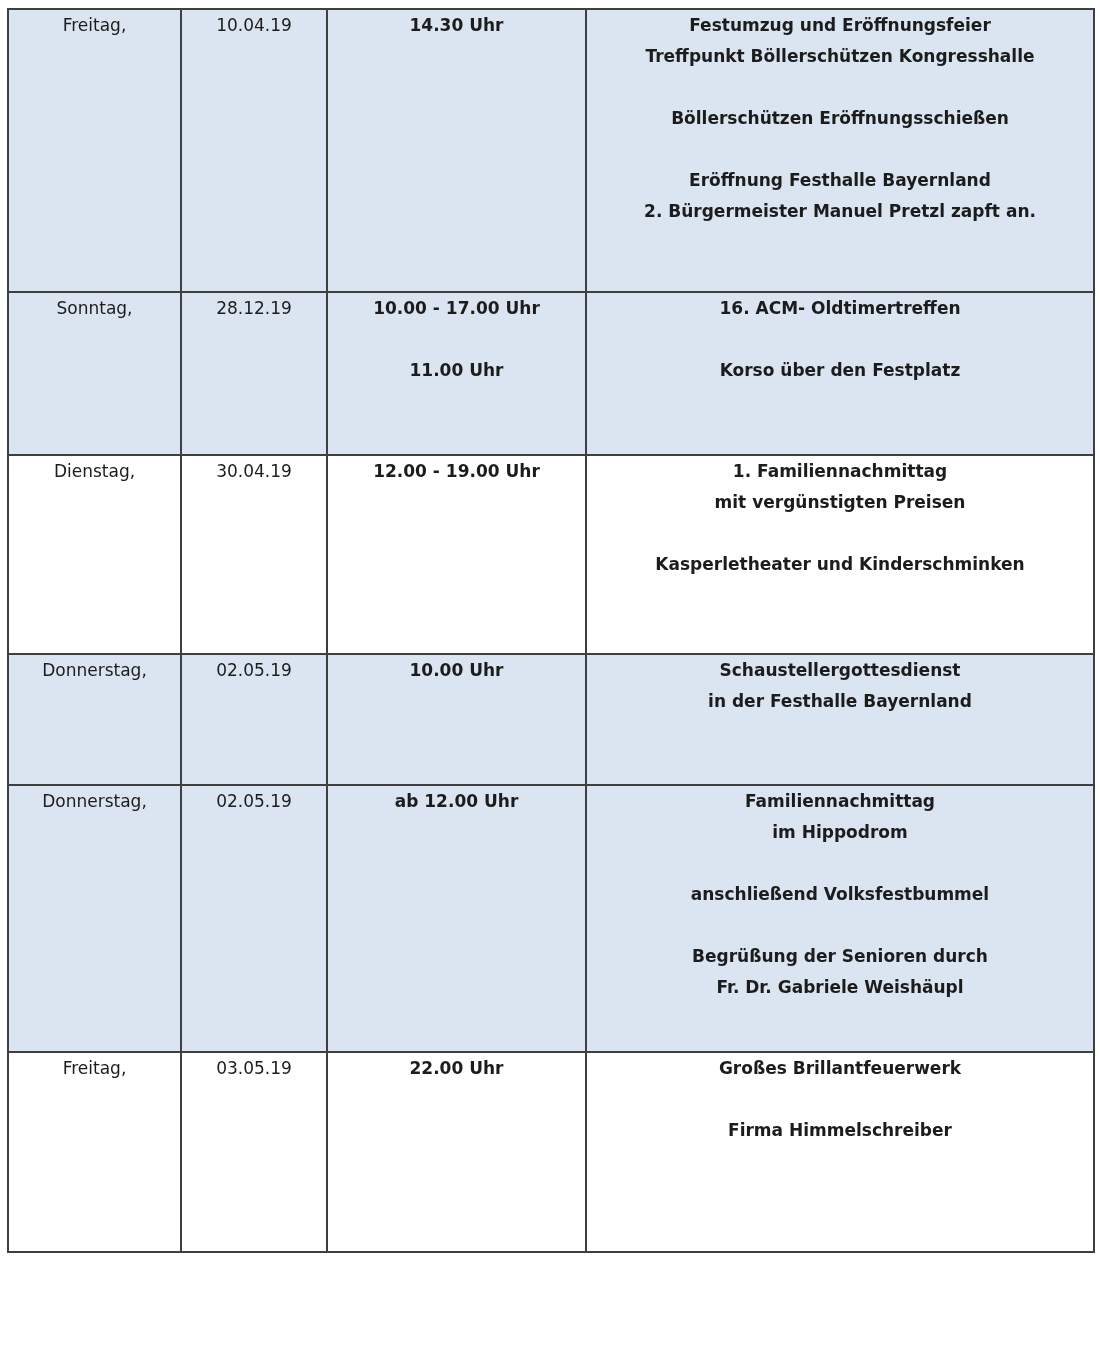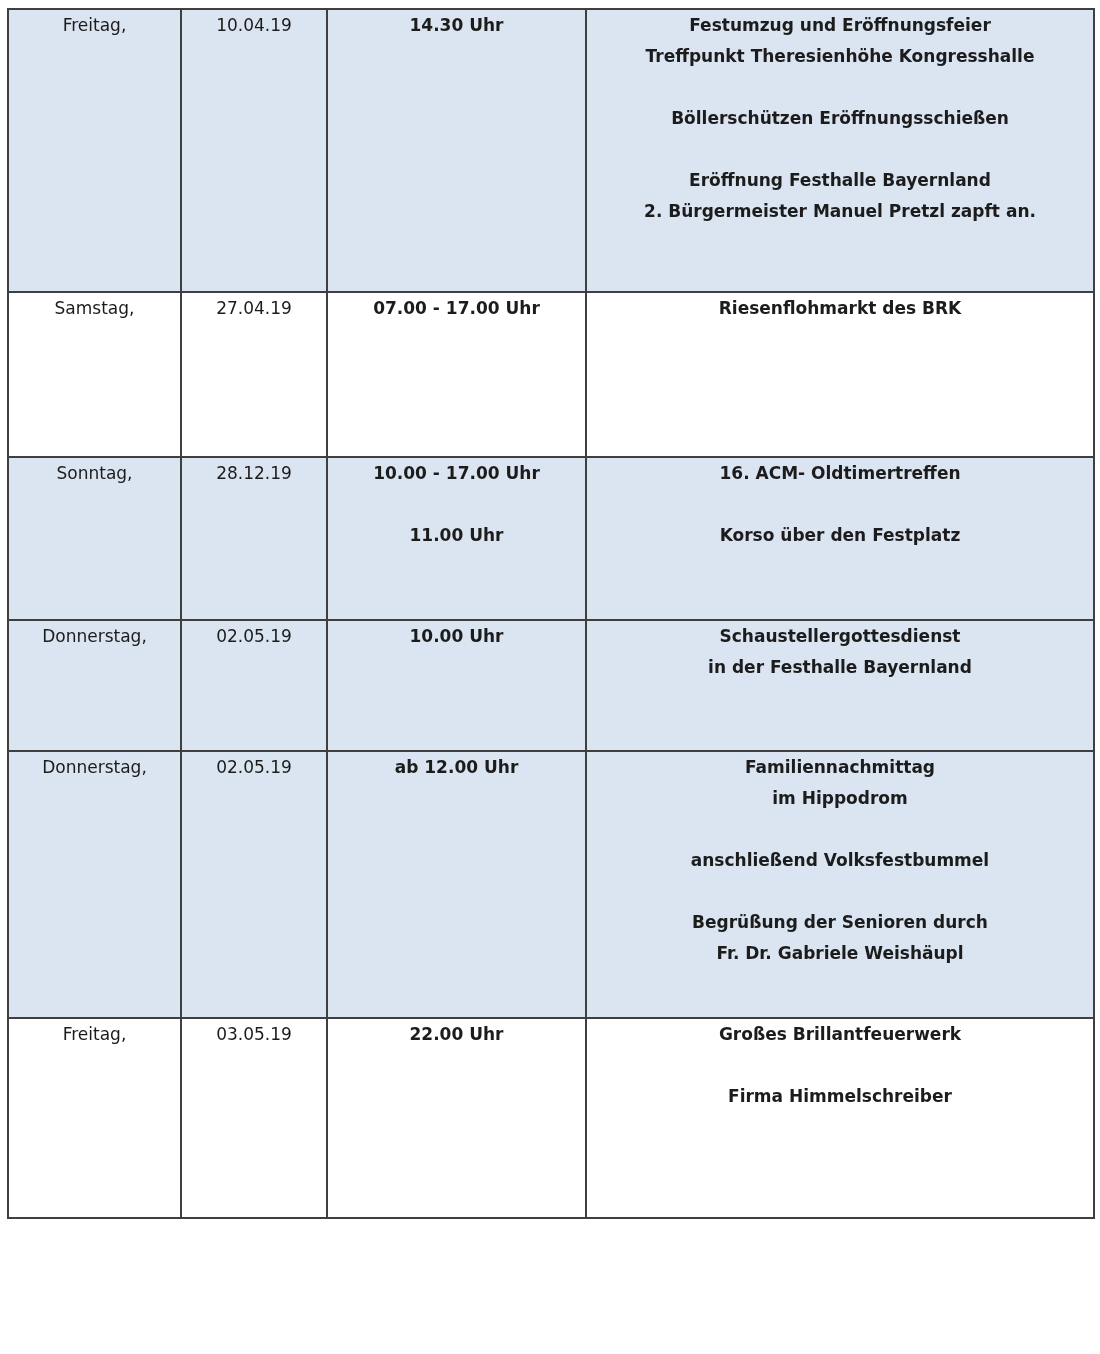--- a/index.html
+++ b/index.html
@@ -74,50 +74,53 @@
     </colgroup>
     <tbody>
       <tr class="row-1 shaded">
         <td>Freitag,</td>
         <td>10.04.19</td>
         <td>
             <div class="line">14.30 Uhr</div>
           </td>
         <td>
             <div class="line">Festumzug und Eröffnungsfeier</div>
-            <div class="line">Treffpunkt Theresienhöhe Kongresshalle</div>
+            <div class="line">Treffpunkt Böllerschützen Kongresshalle</div>
             <div class="line">&nbsp;</div>
             <div class="line">Böllerschützen Eröffnungsschießen</div>
             <div class="line">&nbsp;</div>
             <div class="line">Eröffnung Festhalle Bayernland</div>
             <div class="line">2. Bürgermeister Manuel Pretzl zapft an.</div>
-          </td>
-      </tr>
-      <tr class="row-2 plain">
-        <td>Samstag,</td>
-        <td>27.04.19</td>
-        <td>
-            <div class="line">07.00 - 17.00 Uhr</div>
-          </td>
-        <td>
-            <div class="line">Riesenflohmarkt des BRK</div>
           </td>
       </tr>
       <tr class="row-3 shaded">
         <td>Sonntag,</td>
         <td>28.12.19</td>
         <td>
             <div class="line">10.00 - 17.00 Uhr</div>
             <div class="line">&nbsp;</div>
             <div class="line">11.00 Uhr</div>
           </td>
         <td>
             <div class="line">16. ACM- Oldtimertreffen</div>
             <div class="line">&nbsp;</div>
             <div class="line">Korso über den Festplatz</div>
+          </td>
+      </tr>
+      <tr class="row-4 plain">
+        <td>Dienstag,</td>
+        <td>30.04.19</td>
+        <td>
+            <div class="line">12.00 - 19.00 Uhr</div>
+          </td>
+        <td>
+            <div class="line">1. Familiennachmittag</div>
+            <div class="line">mit vergünstigten Preisen</div>
+            <div class="line">&nbsp;</div>
+            <div class="line">Kasperletheater und Kinderschminken</div>
           </td>
       </tr>
       <tr class="row-5 shaded">
         <td>Donnerstag,</td>
         <td>02.05.19</td>
         <td>
             <div class="line">10.00 Uhr</div>
           </td>
         <td>
             <div class="line">Schaustellergottesdienst</div>

